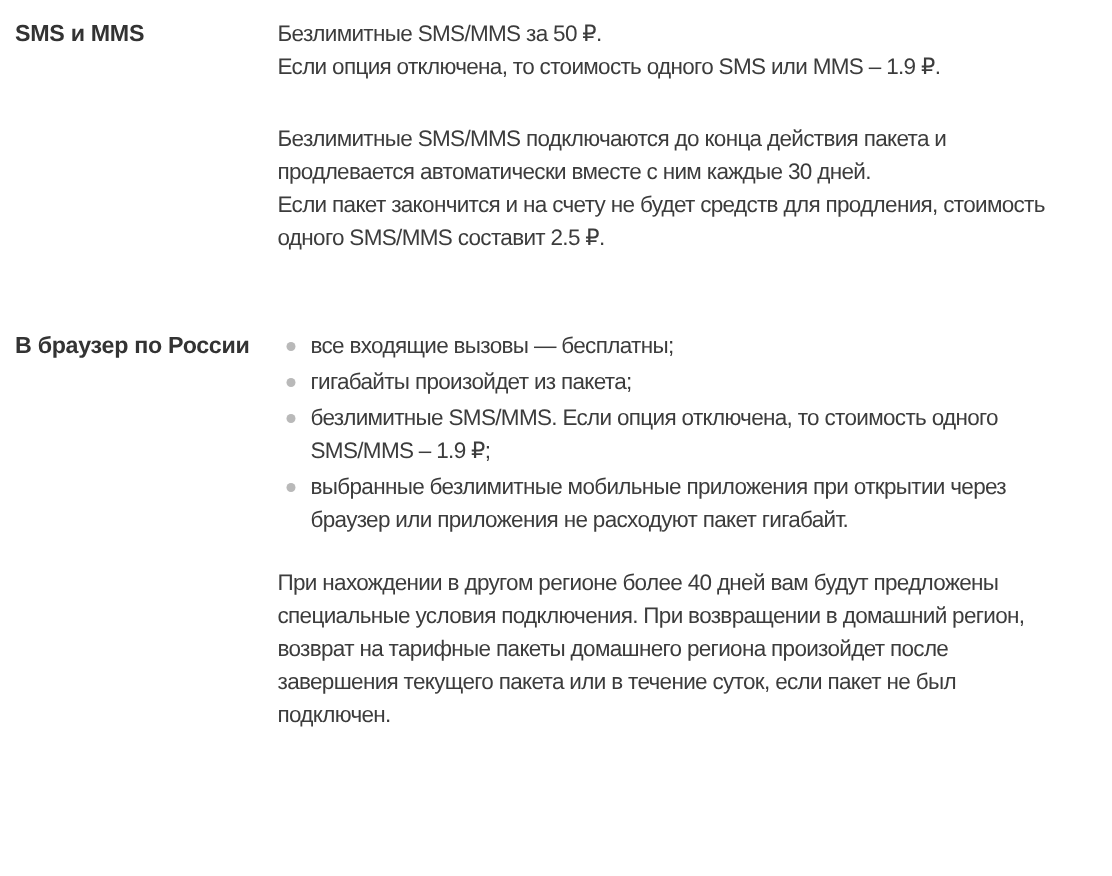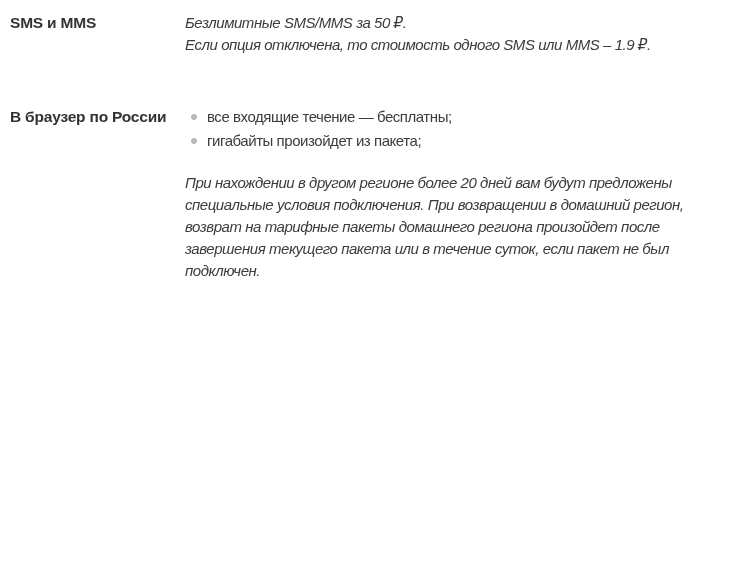--- a/index.html
+++ b/index.html
@@ -37,21 +37,20 @@
     letter-spacing: -0.2px;
     color: #333333;
   }
   .content {
     flex: 1 1 auto;
     min-width: 0;
   }
   .para {
     margin: 0;
     white-space: pre-line;
-    font-style: italic;
   }
   .para + .para {
     margin-top: 26px;
   }
   ul.bullets {
     list-style: none;
     margin: 0;
     padding: 0;
   }
   ul.bullets li {
@@ -81,37 +80,51 @@
 </head>
 <body>
 
 <div class="doc">
 
   <section class="section">
     <div class="label">SMS и MMS</div>
     <div class="content">
       <p class="para">Безлимитные SMS/MMS за 50 ₽.
 Если опция отключена, то стоимость одного SMS или MMS – 1.9 ₽.</p>
+      <p class="para">Безлимитные SMS/MMS подключаются до конца действия пакета и
+продлевается автоматически вместе с ним каждые 30 дней.
+Если пакет закончится и на счету не будет средств для продления, стоимость
+одного SMS/MMS составит 2.5 ₽.</p>
     </div>
   </section>
 
   <section class="section">
     <div class="label">В браузер по России</div>
     <div class="content">
       <ul class="bullets">
         <li>
           <span class="dot"></span>
-          <span class="bullet-text">все входящие течение — бесплатны;</span>
+          <span class="bullet-text">все входящие вызовы — бесплатны;</span>
         </li>
         <li>
           <span class="dot"></span>
           <span class="bullet-text">гигабайты произойдет из пакета;</span>
         </li>
+        <li>
+          <span class="dot"></span>
+          <span class="bullet-text">безлимитные SMS/MMS. Если опция отключена, то стоимость одного
+SMS/MMS – 1.9 ₽;</span>
+        </li>
+        <li>
+          <span class="dot"></span>
+          <span class="bullet-text">выбранные безлимитные мобильные приложения при открытии через
+браузер или приложения не расходуют пакет гигабайт.</span>
+        </li>
       </ul>
-      <p class="para outro">При нахождении в другом регионе более 20 дней вам будут предложены
+      <p class="para outro">При нахождении в другом регионе более 40 дней вам будут предложены
 специальные условия подключения. При возвращении в домашний регион,
 возврат на тарифные пакеты домашнего региона произойдет после
 завершения текущего пакета или в течение суток, если пакет не был
 подключен.</p>
     </div>
   </section>
 
 </div>
 
 </body></html>

